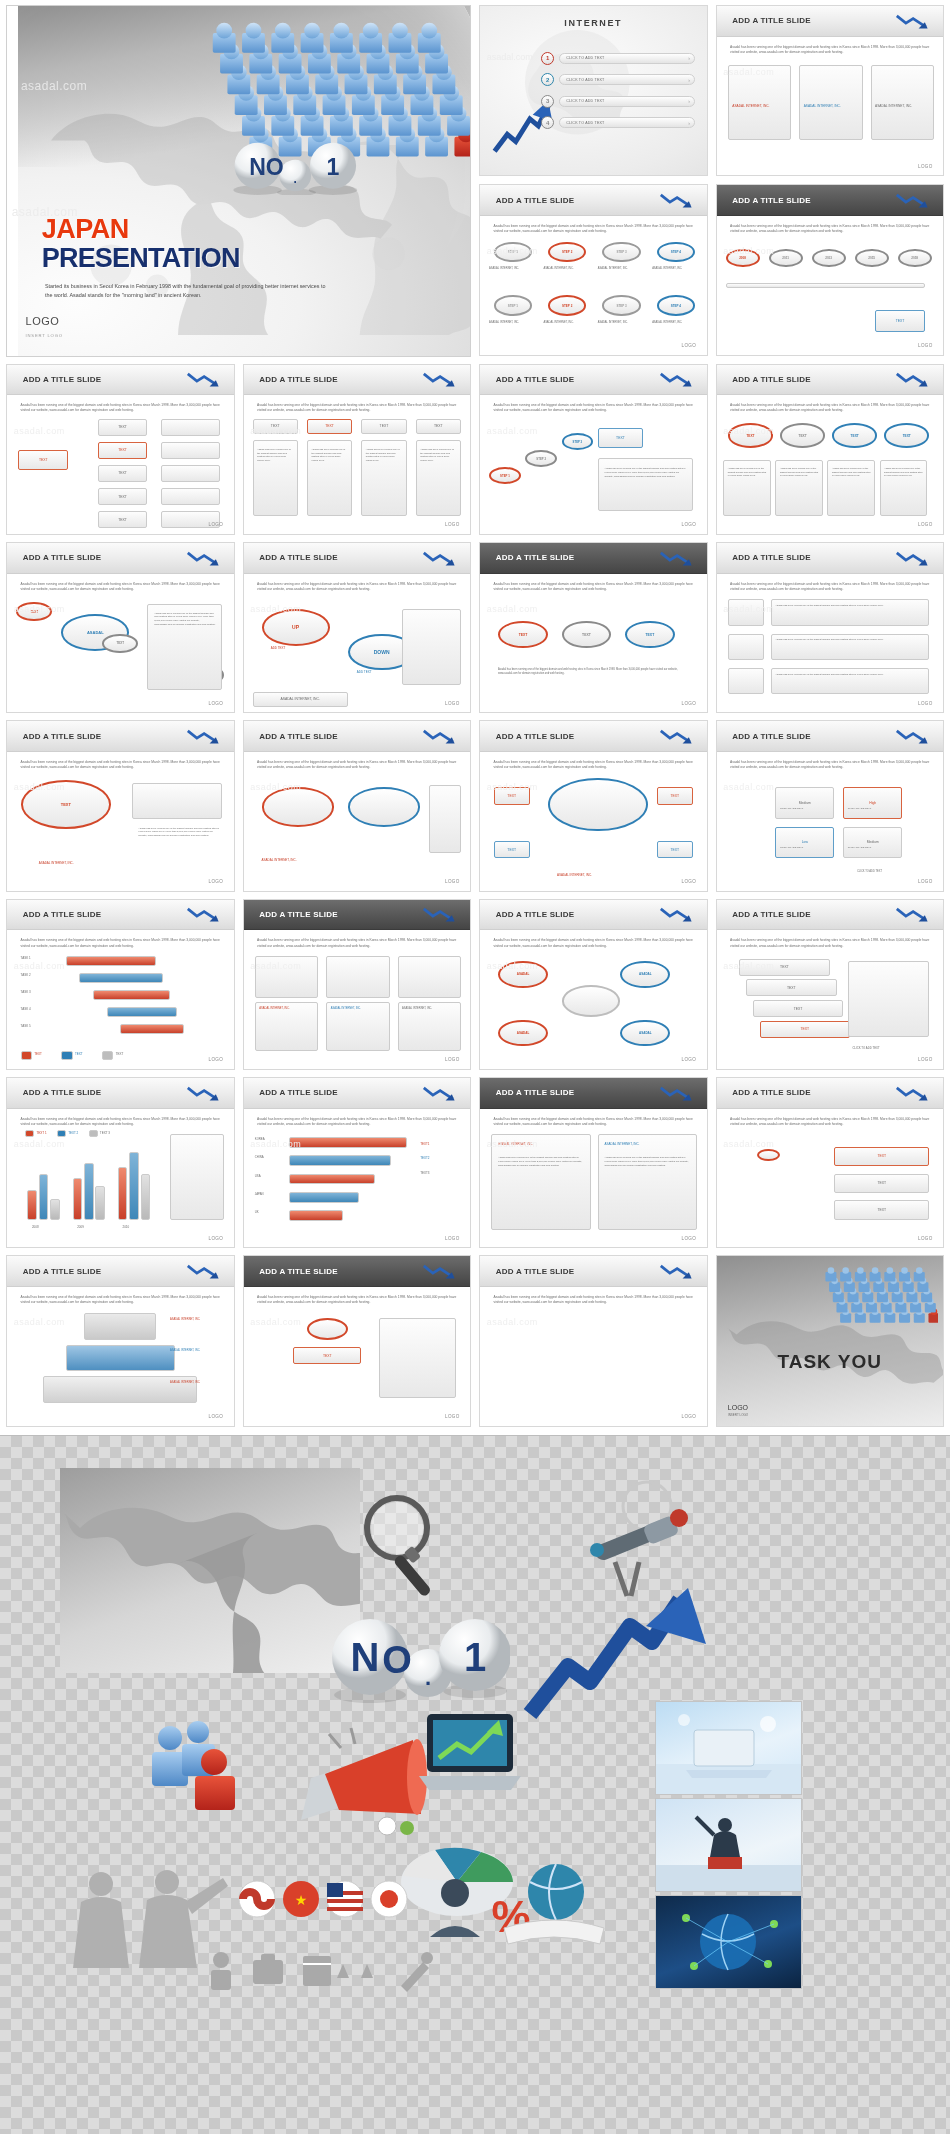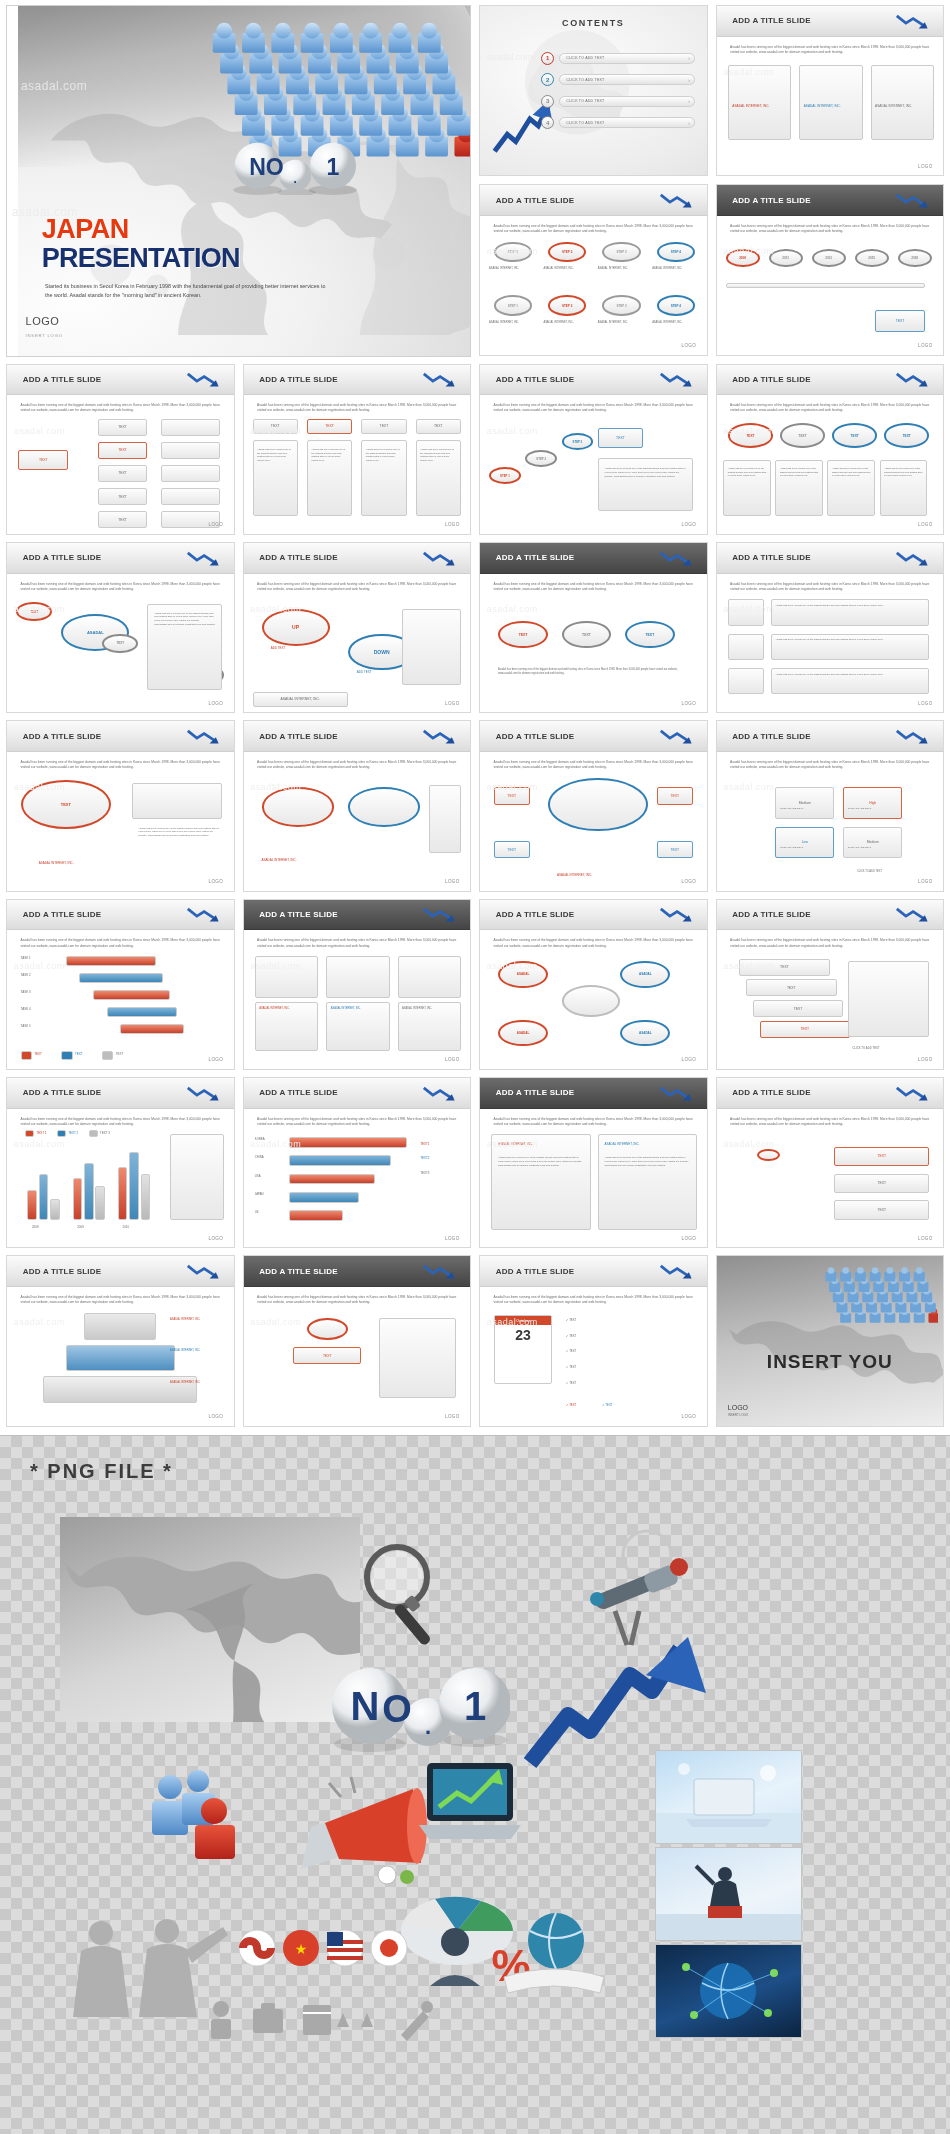--- a/index.html
+++ b/index.html
@@ -258,21 +258,21 @@
         <div class="ttl-logo-sub">INSERT LOGO</div>
       </div>
     </div>
 
     <div class="cell">
       <div class="slide" style="background:radial-gradient(120% 100% at 40% 40%,#fdfdfd,#ececec 60%,#dcdcdc 100%);">
         <svg style="position:absolute;left:8%;top:10%;width:70%;height:70%;opacity:.22" viewBox="0 0 200 140">
           <circle cx="100" cy="70" r="66" fill="#cfcfcf"></circle>
           <path d="M60 40c18-10 40-8 54 4 10 9 4 24 14 32 9 7 24 2 30 12 5 9-6 18-4 28-12 8-28 12-42 8-14-4-22-18-36-22-12-4-26 0-34-10-8-11-2-27 6-36 4-6 8-12 12-16z" fill="#b6b6b6"></path>
         </svg>
-        <div class="cont-title">CONTENTS</div>
+        <div class="cont-title">INTERNET</div>
         <div style="position:absolute;left:3%;top:27%;font-size:9px;color:#ececec;white-space:nowrap;">asadal.com</div>
         <svg class="cont-arrow" viewBox="0 0 90 80">
           <path d="M8 76 L26 52 L38 62 L58 30 L70 40 L84 12" stroke="#1f4f9c" stroke-width="7" fill="none"></path>
           <path d="M84 4 L90 34 L62 24 Z" fill="#2a63b8"></path>
         </svg>
         <div class="cont-rows" id="contents-rows">
             <div class="cont-row">
               <div class="cnum" style="border: 1.6px solid rgb(192, 57, 43); color: rgb(192, 57, 43);">1</div>
               <div class="cbar">
                 <span>CLICK TO ADD TEXT</span>
@@ -912,33 +912,20 @@
       <div class="cell">
         <div class="slide">
           <div class="hdr">
             <div class="hdr-txt">ADD A TITLE SLIDE</div>
             <svg class="hdr-arrow" viewBox="0 0 40 20">
               <path d="M2 4 L12 12 L20 7 L34 16" stroke="#2a63b8" stroke-width="3" fill="none"></path>
               <path d="M36 18 L26 18 L33 11 Z" fill="#1f4f9c"></path>
             </svg>
           </div>
           <div class="sub">Asadal has been running one of the biggest domain and web hosting sites in Korea since March 1998. More than 3,000,000 people have visited our website, www.asadal.com for domain registration and web hosting.</div>
-          <div class="body">
-            <div class="rbox" style="left: 6%; top: 8%; width: 26%; height: 56%; background: rgb(255, 255, 255); display: block;">
-              <div style="background: rgb(210, 72, 42); color: rgb(255, 255, 255); font-size: 4px; text-align: center; padding: 2px 0px;">October</div>
-              <div style="font-size: 14px; font-weight: bold; color: rgb(58, 58, 58); text-align: center; line-height: 1.5;">23</div>
-            </div>
-            <div class="lbl" style="left: 38%; top: 10%; font-size: 2.8px;">✔ TEXT</div>
-            <div class="lbl" style="left: 38%; top: 23%; font-size: 2.8px;">✔ TEXT</div>
-            <div class="lbl" style="left: 38%; top: 36%; font-size: 2.8px;">✔ TEXT</div>
-            <div class="lbl" style="left: 38%; top: 49%; font-size: 2.8px;">✔ TEXT</div>
-            <div class="lbl" style="left: 38%; top: 62%; font-size: 2.8px;">✔ TEXT</div>
-            <div class="lbl r" style="left: 38%; top: 80%; font-size: 2.8px;">✔ TEXT</div>
-            <div class="lbl b" style="left: 54%; top: 80%; font-size: 2.8px;">✔ TEXT</div>
-          </div>
           <div class="wmk">asadal.com</div>
           <div class="mini-logo">LOGO</div>
         </div>
       </div>
 
     <div class="cell">
       <div class="slide" style="background:linear-gradient(170deg,#8f8f8f,#c4c4c4 45%,#eee 100%);">
         <svg style="position:absolute;left:0;top:18%;width:100%;height:62%;opacity:.4" viewBox="0 0 230 90">
           <path d="M20 40c12-12 30-16 48-12 12 3 18 10 30 9 12-1 20-8 32-6 10 2 12 9 22 11 12 2 22-5 32-1 8 3 6 12 14 16 8 4 18-1 25 4 6 5 3 13 9 18l-12 10c-10-3-18 3-28 0-9-2-12-12-21-13-9 0-13 8-22 7-9-1-12-11-21-12-9 0-14 7-23 5-8-2-10-10-18-12-9-2-16 4-24 1-8-3-8-12-16-15-9-3-18 3-26-2-7-4-5-11-11-15z" fill="#8e8e8e"></path>
         </svg>
@@ -1009,29 +996,28 @@
               <rect x="66" y="8" width="15" height="13" rx="1.5" fill="#6ea4d8"></rect>
               <circle cx="73.5" cy="6" r="4.5" fill="#9cc4e8"></circle>
               <rect x="86" y="8" width="15" height="13" rx="1.5" fill="#6ea4d8"></rect>
               <circle cx="93.5" cy="6" r="4.5" fill="#9cc4e8"></circle>
               <rect x="106" y="8" width="15" height="13" rx="1.5" fill="#6ea4d8"></rect>
               <circle cx="113.5" cy="6" r="4.5" fill="#9cc4e8"></circle>
               <rect x="126" y="8" width="15" height="13" rx="1.5" fill="#6ea4d8"></rect>
               <circle cx="133.5" cy="6" r="4.5" fill="#9cc4e8"></circle>
             </g>
         </svg>
-        <div class="tnk" style="top:56%;">INSERT YOU</div>
+        <div class="tnk" style="top:56%;">TASK YOU</div>
         <div style="position:absolute;left:5%;bottom:9%;font-size:7px;color:#3a3a3a;">LOGO</div>
         <div style="position:absolute;left:5%;bottom:5%;font-size:3px;color:#6f6f6f;">INSERT LOGO</div>
       </div>
     </div>
   </div>
 
   <div class="png-sec">
-    <div class="png-title">* PNG FILE *</div>
     <div class="png-body">
 
       <div class="png-map">
         <svg viewBox="0 0 300 205" width="300" height="205">
           <path d="M20 60c18-18 46-24 72-18 18 4 26 14 44 12 18-2 30-12 48-9 15 3 18 13 33 16 17 4 32-8 47-3 12 4 9 19 21 25 11 6 27-3 37 6 9 8 4 22 10 31l-18 17c-14-5-27 4-41 0-13-4-17-20-31-21-13-1-20 12-34 10-14-1-18-16-32-18-13-1-21 10-34 7-12-3-14-16-26-19-13-4-25 6-37 1-12-5-12-20-24-26-13-6-28 5-39-4-10-8-7-20-15-25z" fill="#a9a9a9"></path>
           <path d="M120 95c12-6 24 3 32 12 8 9 8 21 15 30 9 12 25 12 31 25 6 12-2 25 3 37 5 14 23 19 28 36 4 15-6 30-2 45-16 6-34-3-44-17-12-16-12-38-10-58 2-22-3-44 2-66 3-14 10-26 10-40 0-4-1-8-2-12-2-9 5-18 14-22z" fill="#9a9a9a" opacity=".9"></path>
         </svg>
       </div>
 
       <svg class="pobj" style="left:345px;top:40px;" width="110" height="120" viewBox="0 0 110 120">

